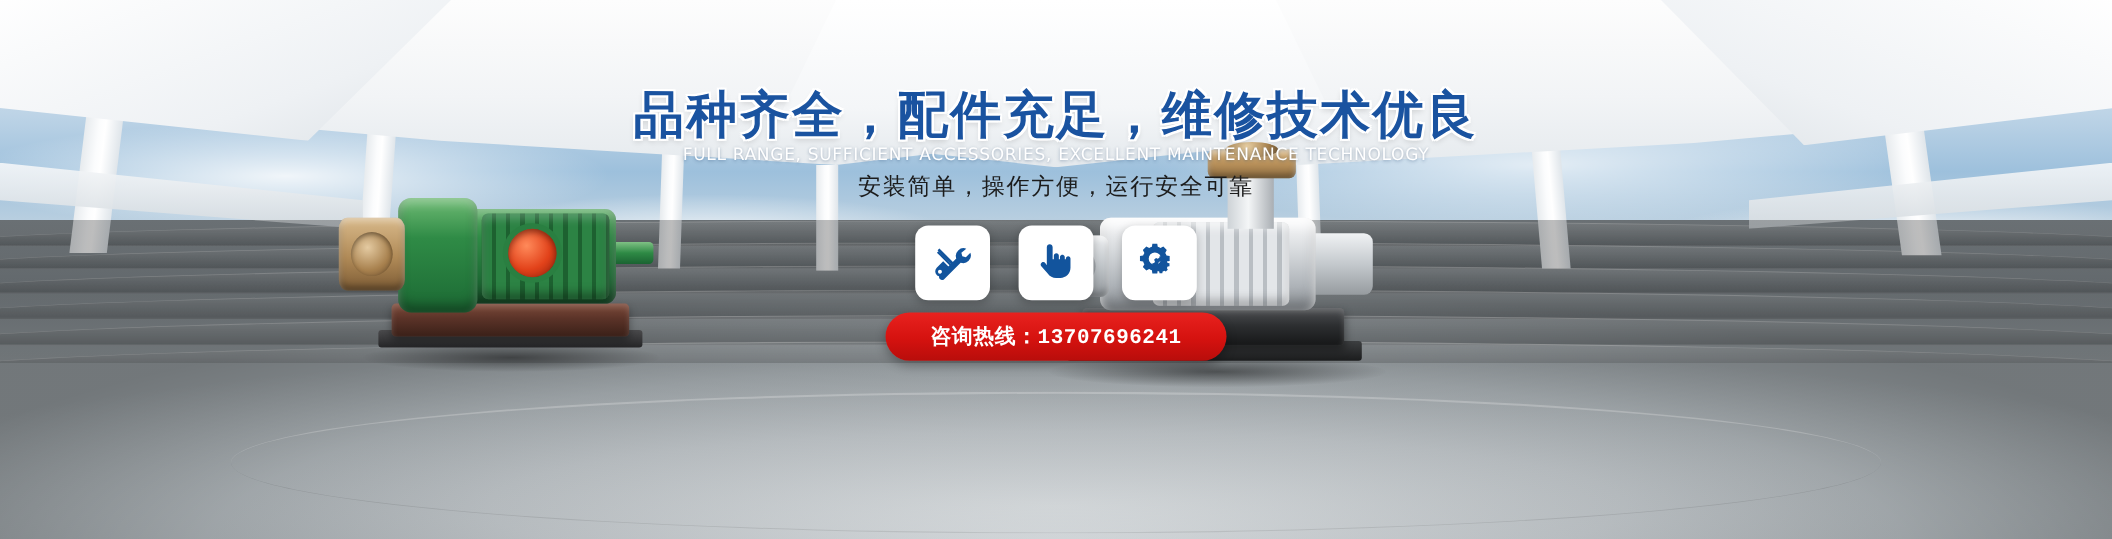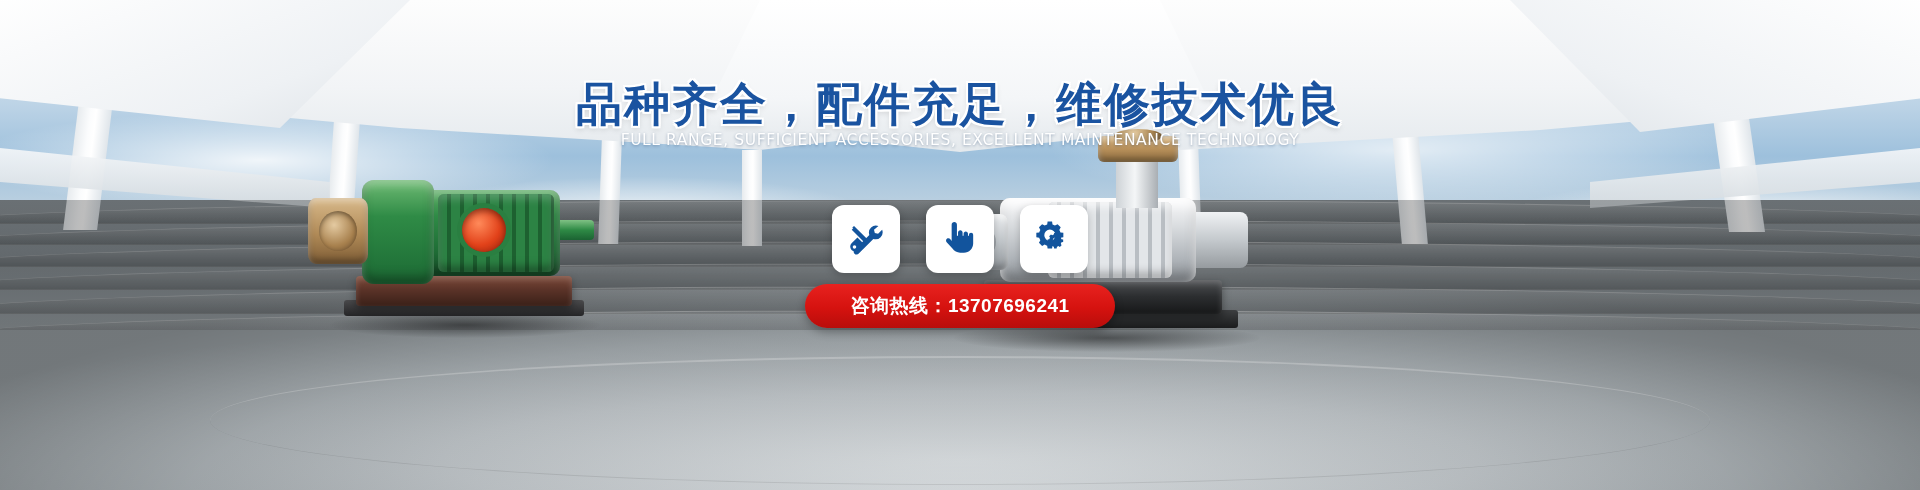--- a/index.html
+++ b/index.html
@@ -251,21 +251,21 @@
   
   .hotline{
     position:absolute;left:50%;top:284px;transform:translateX(-50%);
     width:310px;height:44px;border-radius:22px;
     background:linear-gradient(180deg,#e8221f 0%,#d5120f 55%,#b80d0b 100%);
     box-shadow:0 4px 10px rgba(0,0,0,.3);
     display:flex;align-items:center;justify-content:center;
   }
   .hotline-text{
     color:#fff;font-size:19px;font-weight:bold;letter-spacing:.5px;
-    font-family:Liberation Sans, sans-serif;white-space:nowrap;
+    font-family:Liberation Mono, monospace;white-space:nowrap;
   }
 </style>
 </head>
 <body>
 
 <div class="banner">
 
   <div class="sky"></div>
   <div class="sky-clouds"></div>
 
@@ -323,20 +323,21 @@
     <div class="ph-top"></div>
     <div class="ph-sideflange"></div>
   </div>
 
   <div class="content">
 
     <div class="headline">品种齐全，配件充足，维修技术优良</div>
 
     <div class="subtitle-en">FULL RANGE, SUFFICIENT ACCESSORIES, EXCELLENT MAINTENANCE TECHNOLOGY</div>
 
+    <div class="subtitle-cn">安装简单，操作方便，运行安全可靠</div>
 
     <div class="icon-row">
 
       <div class="icon-box">
         <svg viewBox="0 0 40 40">
           <path d="M9.2 5.6 6.2 8.6l15.6 15.6 3-3L9.2 5.6z" opacity="0"></path>
           <g>
             <path d="M7.4 6.2 5.6 8l14.1 14.1 1.8-1.8L7.4 6.2zm-1 2.6L5 10.2l13.4 13.4 1.4-1.4L6.4 8.8z"></path>
             <path d="M5.8 25.6c-1.9 1.9-1.9 5 0 6.9s5 1.9 6.9 0l6.2-6.2-6.9-6.9-6.2 6.2zm3.1 5.7a1.9 1.9 0 1 1 0-3.8 1.9 1.9 0 0 1 0 3.8z" transform="translate(-1 -1)"></path>
             <path d="M33.1 6.4a7.4 7.4 0 0 0-9.6 9.3L8.2 31a3 3 0 1 0 4.2 4.2l15.3-15.3a7.4 7.4 0 0 0 9.3-9.6l-4.3 4.3-3.4-.9-.9-3.4 4.7-3.9z"></path>

